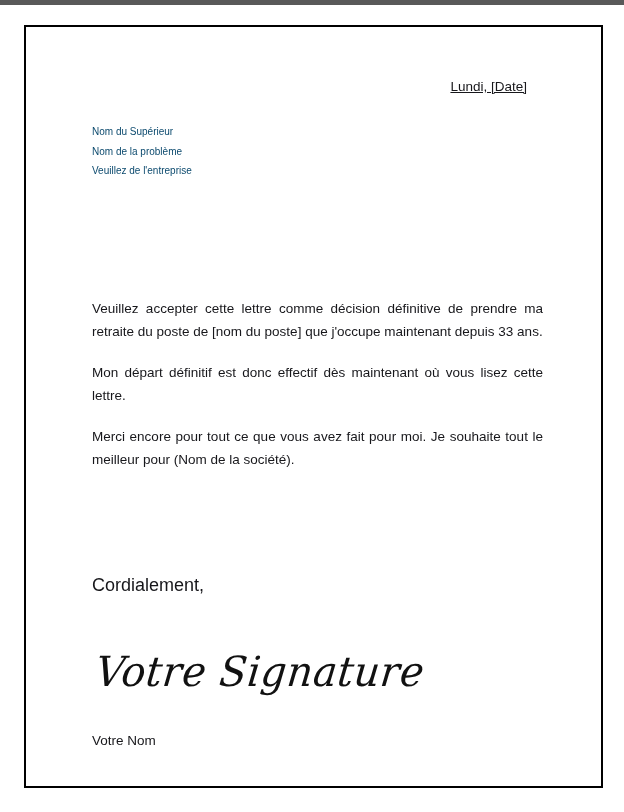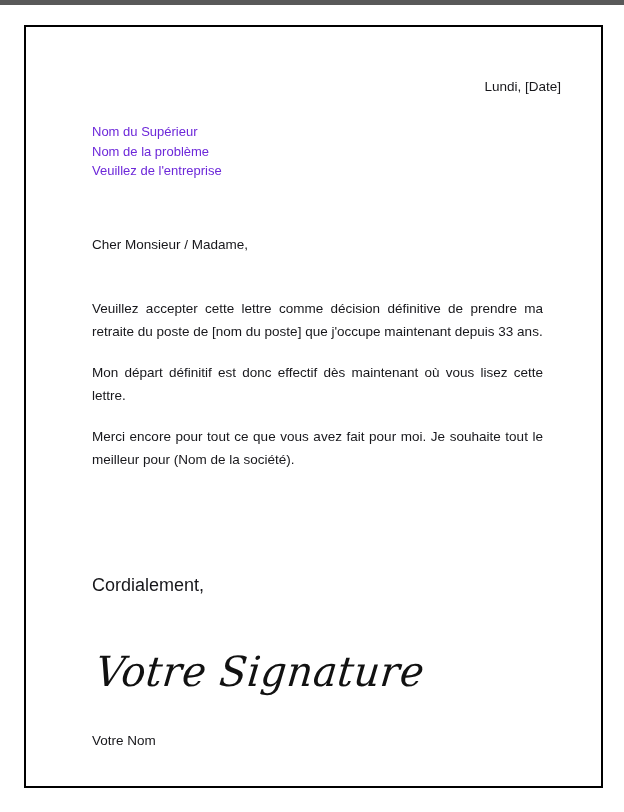--- a/index.html
+++ b/index.html
@@ -35,34 +35,35 @@
     width: 100%;
     height: 100%;
   }
 
   
   #date-line {
     position: absolute;
     top: 52px;
     left: 0;
     width: 100%;
-    padding-right: 40px;
+    padding-right: 74px;
     text-align: right;
     font-size: 13.5px;
     color: #17171b;
+    text-decoration: underline;
   }
 
   
   #address-block {
     position: absolute;
     top: 95px;
     left: 66px;
-    font-size: 13px;
+    font-size: 10px;
     line-height: 19.5px;
-    color: #6d28d9;
+    color: #0c4a6e;
   }
 
   
   #salutation {
     position: absolute;
     top: 210px;
     left: 66px;
     font-size: 13.5px;
     color: #17171b;
   }
@@ -131,21 +132,20 @@
   <div class="content">
 
     <div id="date-line">Lundi, [Date]</div>
 
     <div id="address-block">
       <div>Nom du Supérieur</div>
       <div>Nom de la problème</div>
       <div>Veuillez de l'entreprise</div>
     </div>
 
-    <div id="salutation">Cher Monsieur / Madame,</div>
 
     <div id="body-block">
       <p>Veuillez accepter cette lettre comme décision définitive de prendre ma retraite du poste de [nom du poste] que j'occupe maintenant depuis 33 ans.</p>
       <p>Mon départ définitif est donc effectif dès maintenant où vous lisez cette lettre.</p>
       <p>Merci encore pour tout ce que vous avez fait pour moi. Je souhaite tout le meilleur pour (Nom de la société).</p>
     </div>
 
     <div id="closing">Cordialement,</div>
 
     <div id="signature">Votre Signature</div>

